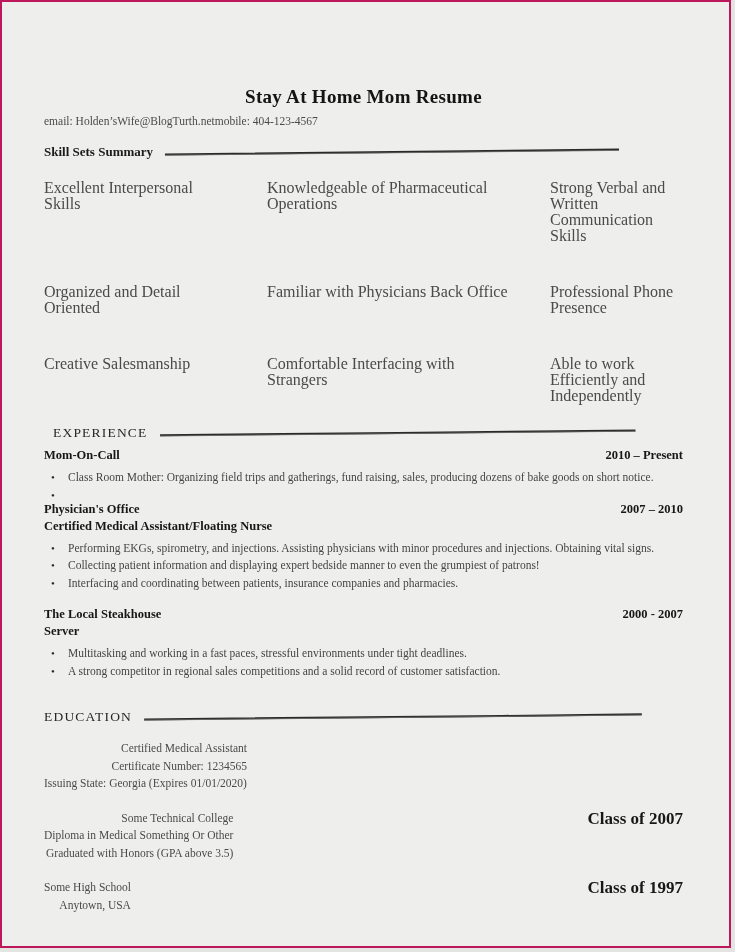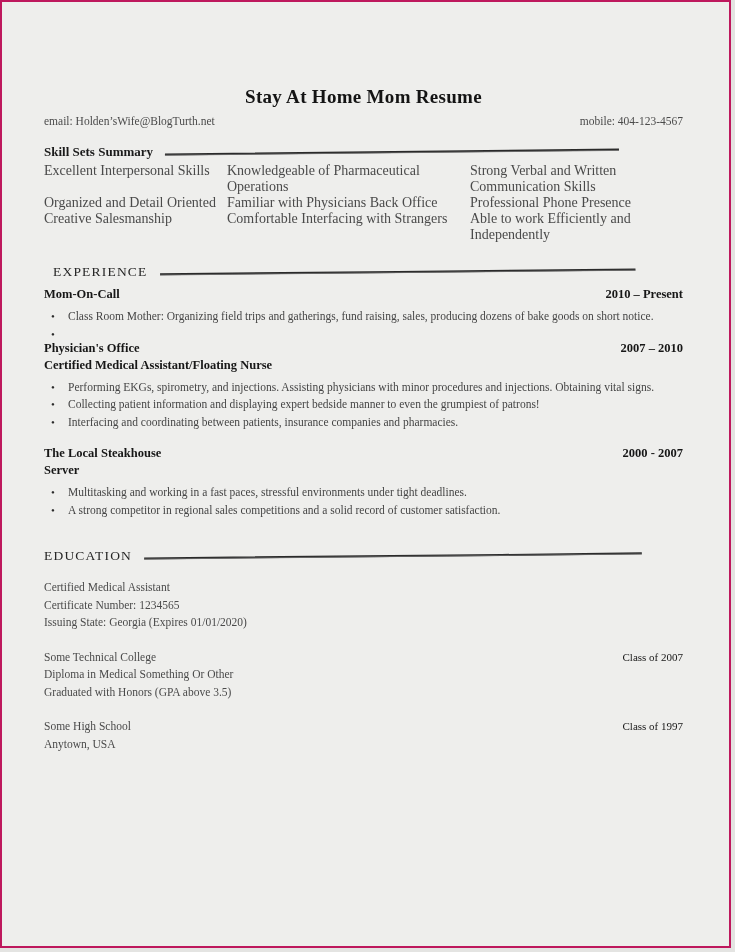--- a/index.html
+++ b/index.html
@@ -20,41 +20,41 @@
   .inner{padding:84px 46px 0 42px;}
   .title{
     margin:0;
     text-align:center;
     font-size:19px;
     font-weight:bold;
     color:#141414;
     letter-spacing:.3px;
   }
   .contact-row{
-    display:flex;justify-content:space-between;
+    display:flex;justify-content:flex-start;
     margin-top:7px;
     font-size:11.5px;color:#4a4a4a;
   }
   .sec-head{
     display:flex;align-items:center;gap:10px;
   }
   .sec-head .rule{flex:1;display:block;height:10px;}
   .rule svg{display:block;width:100%;height:10px;}
   .skills-head{margin-top:17px;width:577px;}
   .skills-label{font-size:13px;font-weight:bold;color:#1b1b1b;}
   .caps-label{
     font-size:13.5px;color:#262626;letter-spacing:1.2px;
   }
   .exp-head{margin-top:21px;width:584px;margin-left:9px;}
   .edu-head{margin-top:29px;width:600px;}
   .skills-grid{
     display:grid;
     grid-template-columns:183px 243px 1fr;
-    margin-top:3px;
-    font-size:14px;line-height:16px;color:#4a4a4a;
+    margin-top:20px;
+    font-size:16px;line-height:16px;color:#4a4a4a;gap:40px;
   }
   .job{margin-top:6px;}
   .job + .job{margin-top:14px;}
   .job-row{
     display:flex;justify-content:space-between;align-items:baseline;
     font-size:12.5px;font-weight:bold;color:#171717;
     line-height:17px;
   }
   .job-role{
     font-size:12.5px;font-weight:bold;color:#171717;line-height:17px;
@@ -64,22 +64,22 @@
     font-size:11.5px;line-height:17.5px;color:#454545;
   }
   ul.bullets li{position:relative;padding-left:24px;}
   ul.bullets li .bullet-dot{
     position:absolute;left:7px;top:0;color:#2a2a2a;font-size:11px;
   }
   ul.bullets li .bullet-dot::before{content:"\2022";}
   .job3{margin-top:18px;}
   .edu-entry{margin-top:17px;}
   .edu-row{display:flex;justify-content:space-between;align-items:flex-start;}
-  .edu-lines{font-size:11.5px;line-height:17.5px;color:#4a4a4a;}
-  .edu-right{font-size:11px;font-weight:normal;color:#171717;line-height:17.5px;}
+  .edu-lines{font-size:11.5px;line-height:17.5px;color:#4a4a4a;text-align:right;}
+  .edu-right{font-size:17px;font-weight:bold;color:#171717;line-height:17.5px;}
   .first-edu{margin-top:15px;}
 </style>
 </head>
 <body>
 
 <div class="page">
   <div class="inner">
 
     <h1 class="title">Stay At Home Mom Resume</h1>
 

